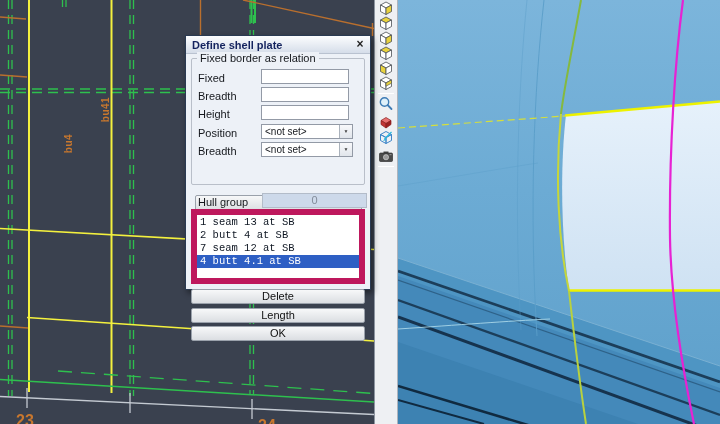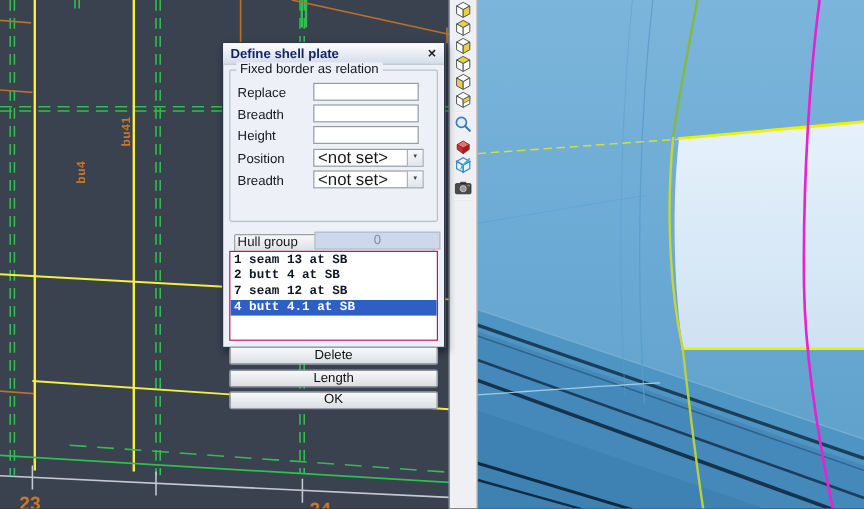--- a/index.html
+++ b/index.html
@@ -35,31 +35,31 @@
   .groupbox{position:absolute;left:5px;top:22px;width:174px;height:127px;
     border:1px solid #b9bfc9;border-radius:2px;}
   .group-label{position:absolute;left:11px;top:16px;background:#edf1f7;padding:0 3px;font-size:11px;}
   .lbl{position:absolute;left:12px;font-size:11px;}
   .l-length{top:36px}.l-breadth{top:54px}.l-height{top:72px}.l-position{top:91px}.l-distance{top:109px}.l-hull{top:160px}
   .txt{position:absolute;left:75px;width:88px;height:15px;border:1px solid #939aa6;background:#fff;
     font-size:11px;padding:0 2px;font-family:"Liberation Sans",sans-serif;}
   .t-length{top:33px}.t-breadth{top:51px}.t-height{top:69px}
   .combo{position:absolute;left:75px;width:92px;height:15px;border:1px solid #939aa6;background:#fff;}
   .c-position{top:88px}.c-distance{top:106px}
-  .combo .val{position:absolute;left:3px;top:0;line-height:13px;font-size:14px;}
+  .combo .val{position:absolute;left:3px;top:0;line-height:13px;font-size:10px;}
   .combo .arrow{position:absolute;right:0;top:0;bottom:0;width:13px;border-left:1px solid #aab2bc;
     background:linear-gradient(#f8f9fb,#e1e5eb);text-align:center;font-size:5px;line-height:13px;color:#444;}
   .btn{position:absolute;left:5px;width:174px;height:15px;background:linear-gradient(#f7f8f9,#dbdee2);
     border:1px solid #9aa1ab;border-radius:2px;font-size:11px;text-align:center;line-height:13px;color:#111;}
   .btn-add{top:127px;left:9px;width:167px;height:16px;line-height:14px;margin-top:32px;}
   .btn-delete{top:253px}.btn-replace{top:272px}.btn-ok{top:290px}
   .hull-field{position:absolute;left:76px;top:157px;width:105px;height:15px;background:#cdd9ea;
     border:1px solid #b3bcc9;color:#828b99;text-align:center;line-height:13px;font-size:11px;}
   .listbox{position:absolute;left:5px;top:173px;width:174px;height:75px;background:#fff;
-    border:1px solid #be185d;font-family:"Liberation Mono",monospace;font-size:10.5px;font-weight:bold;
+    border:6px solid #be185d;font-family:"Liberation Mono",monospace;font-size:10.5px;font-weight:normal;
     color:#0e1622;padding-top:1px;overflow:hidden;}
   .listbox .row{height:13px;line-height:13px;padding-left:3px;white-space:pre;}
   .listbox .row.selected{background:#2e5fc4;color:#fff;}
 </style>
 </head>
 <body>
 
 <div class="screen">
 
   <div class="left-view">
@@ -255,21 +255,21 @@
 
   <div class="dialog">
     <div class="dlg-title">
       <span>Define shell plate</span>
       <span class="dlg-close">×</span>
     </div>
 
     <div class="groupbox"></div>
     <span class="group-label">Fixed border as relation</span>
 
-    <span class="lbl l-length">Replace</span>
+    <span class="lbl l-length">Fixed</span>
     <span class="lbl l-breadth">Breadth</span>
     <span class="lbl l-height">Height</span>
     <span class="lbl l-position">Position</span>
     <span class="lbl l-distance">Breadth</span>
 
     <input class="txt t-length" value="" style="">
     <input class="txt t-breadth" value="" style="">
     <input class="txt t-height" value="" style="">
 
     <div class="combo c-position">

